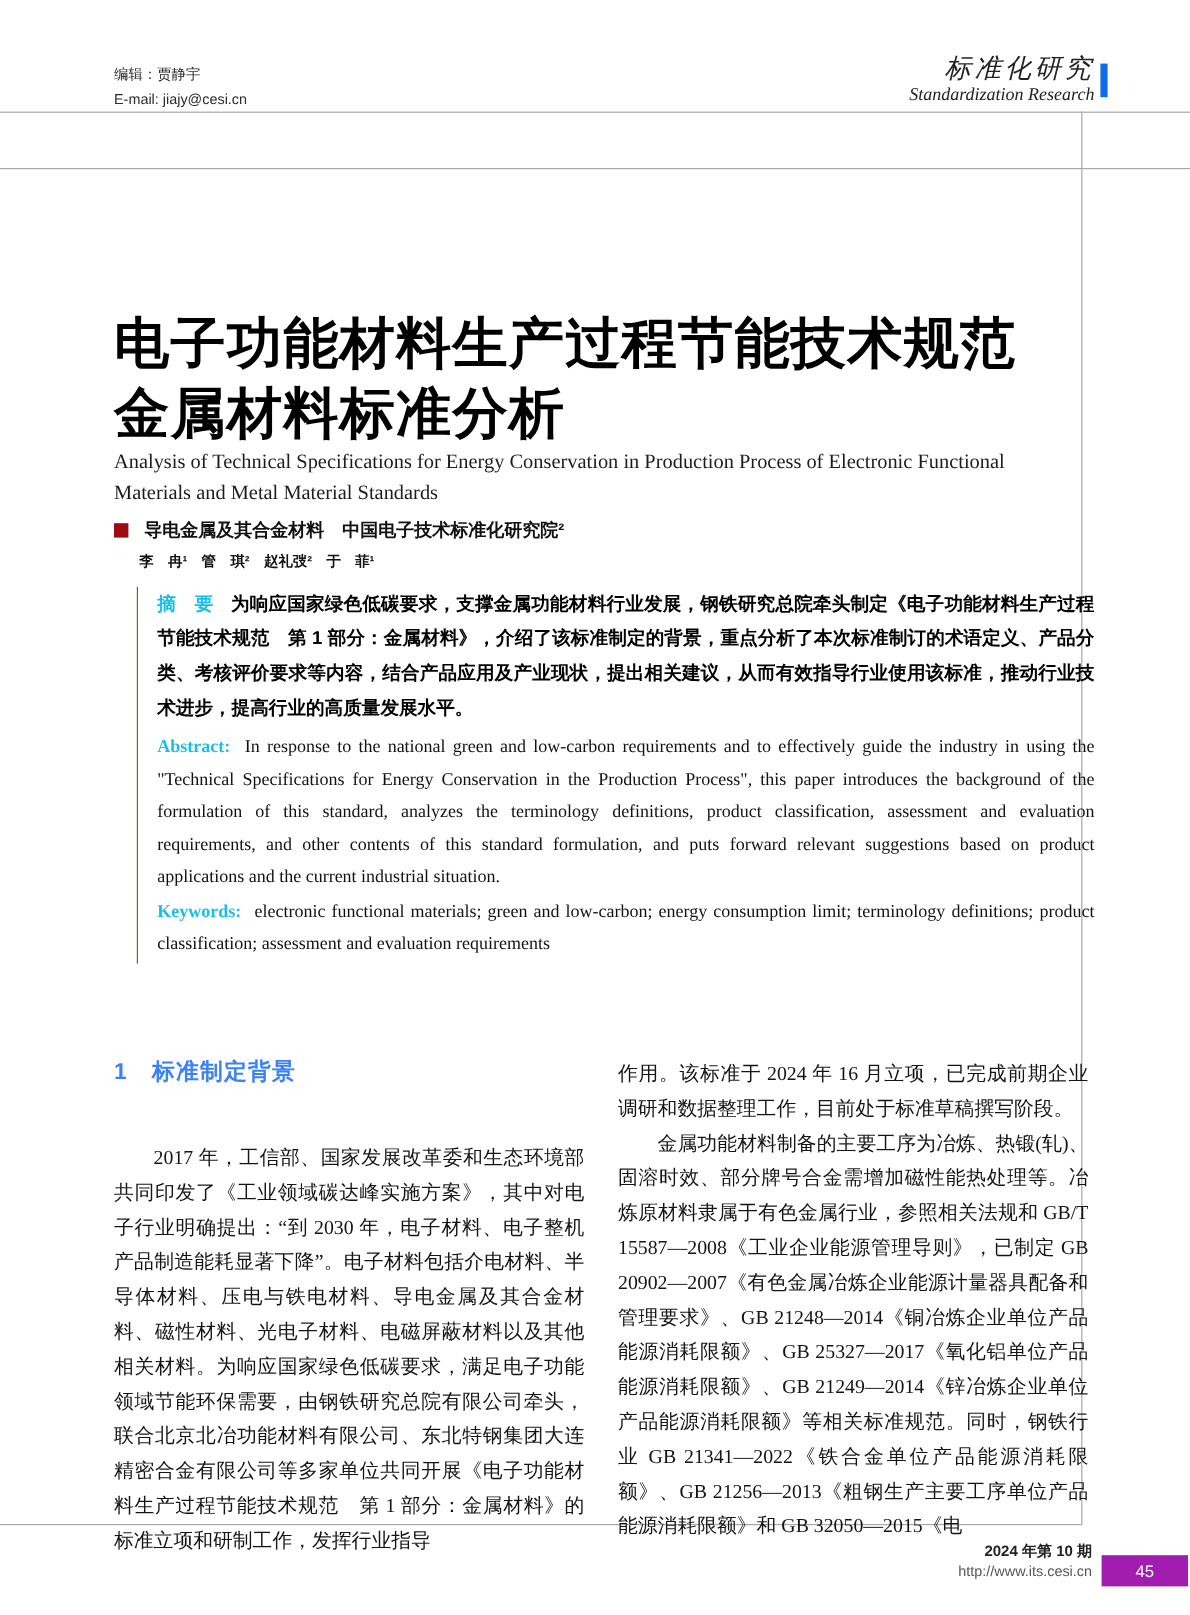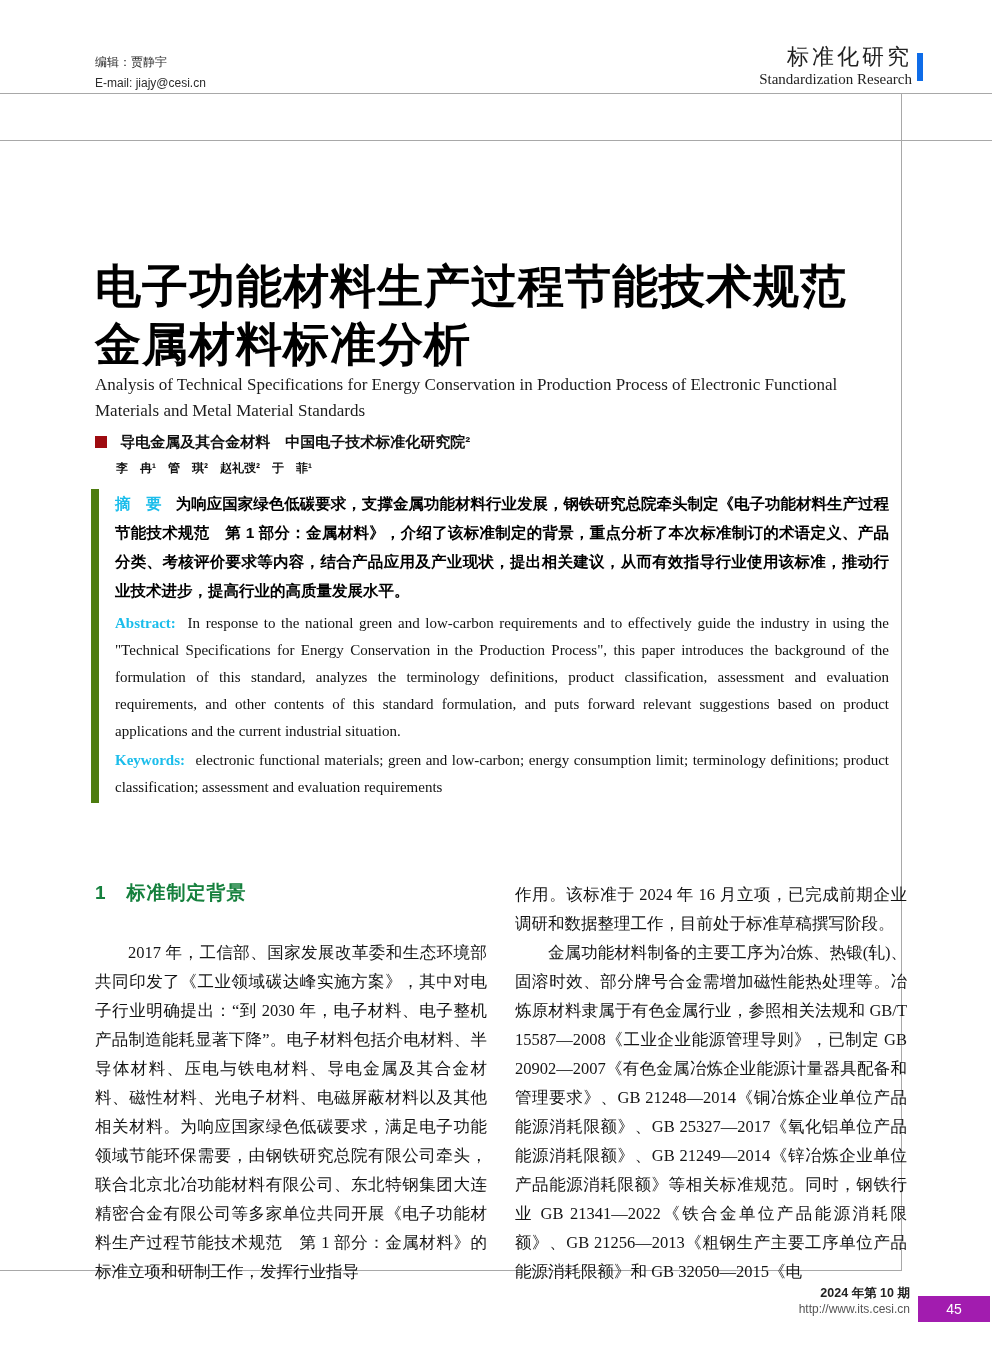--- a/index.html
+++ b/index.html
@@ -10,21 +10,21 @@
     font-family: "Liberation Sans", sans-serif;
     color: #1a1a1a;
     overflow: hidden;
   }
   
   .editor-info {
     position: absolute; top: 52px; left: 95px;
     font-size: 12px; color: #2b2b2b; line-height: 21px;
   }
   .journal-title {
-    position: absolute; top: 44px; right: 80px; text-align: right;
+    position: absolute; top: 44px; right: 80px; text-align: right; font-style: italic;
   }
   .journal-title .cn {
     font-size: 22px; letter-spacing: 3px; color: #222; font-weight: 500;
     line-height: 26px;
   }
   .journal-title .en {
     font-family: "Liberation Serif", serif;
     font-size: 15px; color: #222; line-height: 18px;
   }
   .journal-accent-bar {
@@ -57,43 +57,43 @@
   .red-square {
     display: inline-block; width: 12px; height: 12px;
     background: #9e0b10; margin-right: 9px; vertical-align: -1px;
   }
   .authors-line {
     position: absolute; top: 460px; left: 116px;
     font-size: 12px; font-weight: 600; color: #111;
   }
   
   .abstract-block {
-    position: absolute; top: 489px; left: 91px; width: 798px;
-    border-left: 8px solid #4d7c0f; padding-left: 16px;
+    position: absolute; top: 489px; left: 114px; width: 798px;
+    border-left: 1px solid #4d7c0f; padding-left: 16px;
   }
   .abstract-block p { text-align: justify; }
   .cn-par {
     font-size: 15.5px; font-weight: 600; line-height: 29px;
     color: #000; margin-bottom: 5px;
   }
   .en-par {
     font-family: "Liberation Serif", serif;
     font-size: 15px; line-height: 27px; color: #111; margin-bottom: 2px;
   }
   .cyan-lbl { color: #1bbdeb; margin-right: 10px; }
   .en-par .cyan-lbl { font-weight: 700; margin-right: 6px; }
   
   .columns {
     position: absolute; top: 880px; left: 95px; width: 812px;
     display: flex; gap: 28px;
   }
   .col { width: 392px; }
   .section-heading {
-    color: #15803d; font-size: 19px; font-weight: 700;
-    letter-spacing: 1px; margin-bottom: 32px;
+    color: #3b82f6; font-size: 19px; font-weight: 700;
+    letter-spacing: 1px; margin-bottom: 44px;
   }
   .body-par {
     font-family: "Liberation Serif", serif;
     font-size: 16.5px; line-height: 29px; color: #141414;
     text-align: justify;
   }
   .indent { text-indent: 2em; }
   
   .footer-info {
     position: absolute; top: 1285px; left: 660px; width: 250px;

